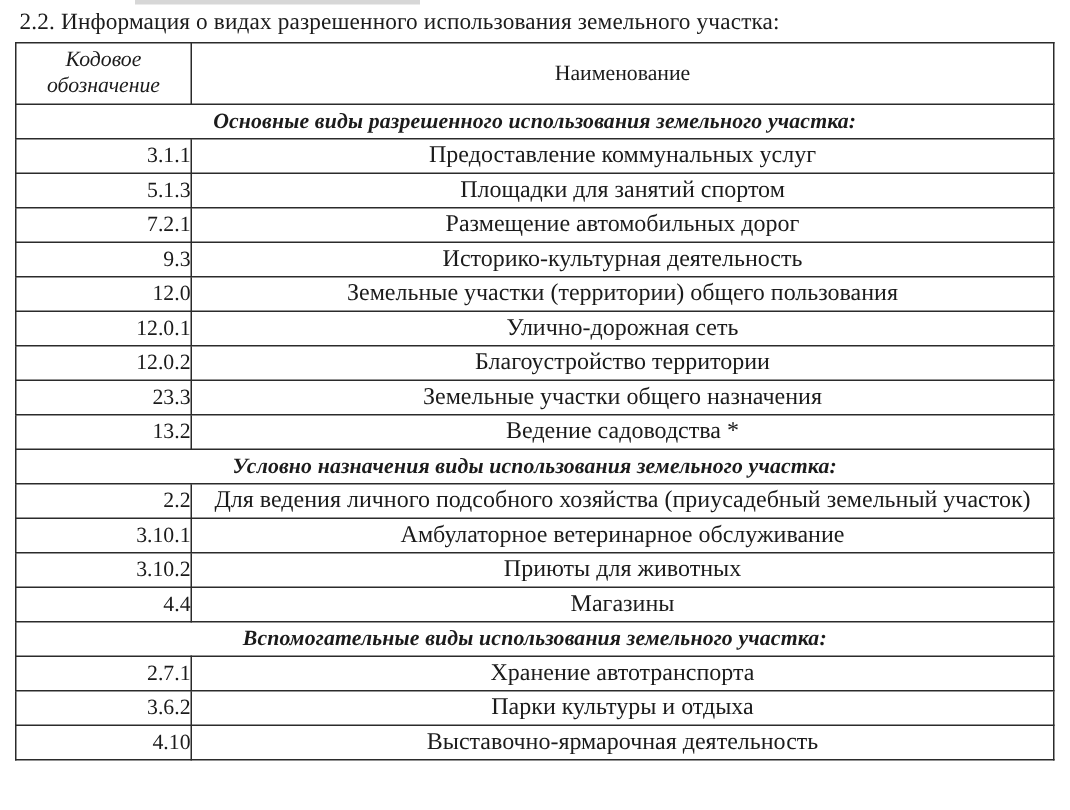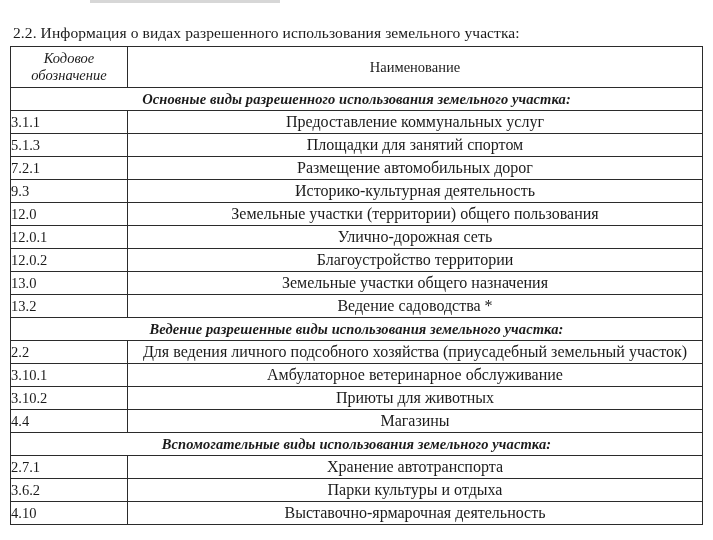--- a/index.html
+++ b/index.html
@@ -13,21 +13,21 @@
     font-family: "Liberation Serif", serif;
     color: #1b1b1b;
     position: relative;
     overflow: hidden;
   }
   .page {
     position: relative;
     width: 713px;
     height: 540px;
     box-sizing: border-box;
-    padding: 18px 10px;
+    padding: 0 10px;
   }
   
   .scan-top {
     position: absolute;
     top: 0;
     left: 90px;
     width: 190px;
     height: 3px;
     background: #d7d7d7;
   }
@@ -56,21 +56,21 @@
   .th-code, .th-name {
     font-weight: normal;
     text-align: center;
     font-size: 14.5px;
     line-height: 17px;
     padding: 4px 2px 5px 2px;
   }
   .th-code { height: 40px; font-style: italic; }
 
   td.code {
-    text-align: left;
+    text-align: right;
     height: 22px;
     line-height: 20px;
     font-size: 14.5px;
   }
   td.name {
     text-align: center;
     padding-left: 8px;
     height: 22px;
     line-height: 20px;
     font-size: 16px;
@@ -131,29 +131,29 @@
         </tr>
         <tr>
           <td class="code">12.0.1</td>
           <td class="name">Улично-дорожная сеть</td>
         </tr>
         <tr>
           <td class="code">12.0.2</td>
           <td class="name">Благоустройство территории</td>
         </tr>
         <tr>
-          <td class="code">13.0</td>
+          <td class="code">23.3</td>
           <td class="name">Земельные участки общего назначения</td>
         </tr>
         <tr>
           <td class="code">13.2</td>
           <td class="name">Ведение садоводства *</td>
         </tr>
         <tr>
-          <td class="group" colspan="2">Ведение разрешенные виды использования земельного участка:</td>
+          <td class="group" colspan="2">Условно назначения виды использования земельного участка:</td>
         </tr>
         <tr>
           <td class="code">2.2</td>
           <td class="name">Для ведения личного подсобного хозяйства (приусадебный земельный участок)</td>
         </tr>
         <tr>
           <td class="code">3.10.1</td>
           <td class="name">Амбулаторное ветеринарное обслуживание</td>
         </tr>
         <tr>

